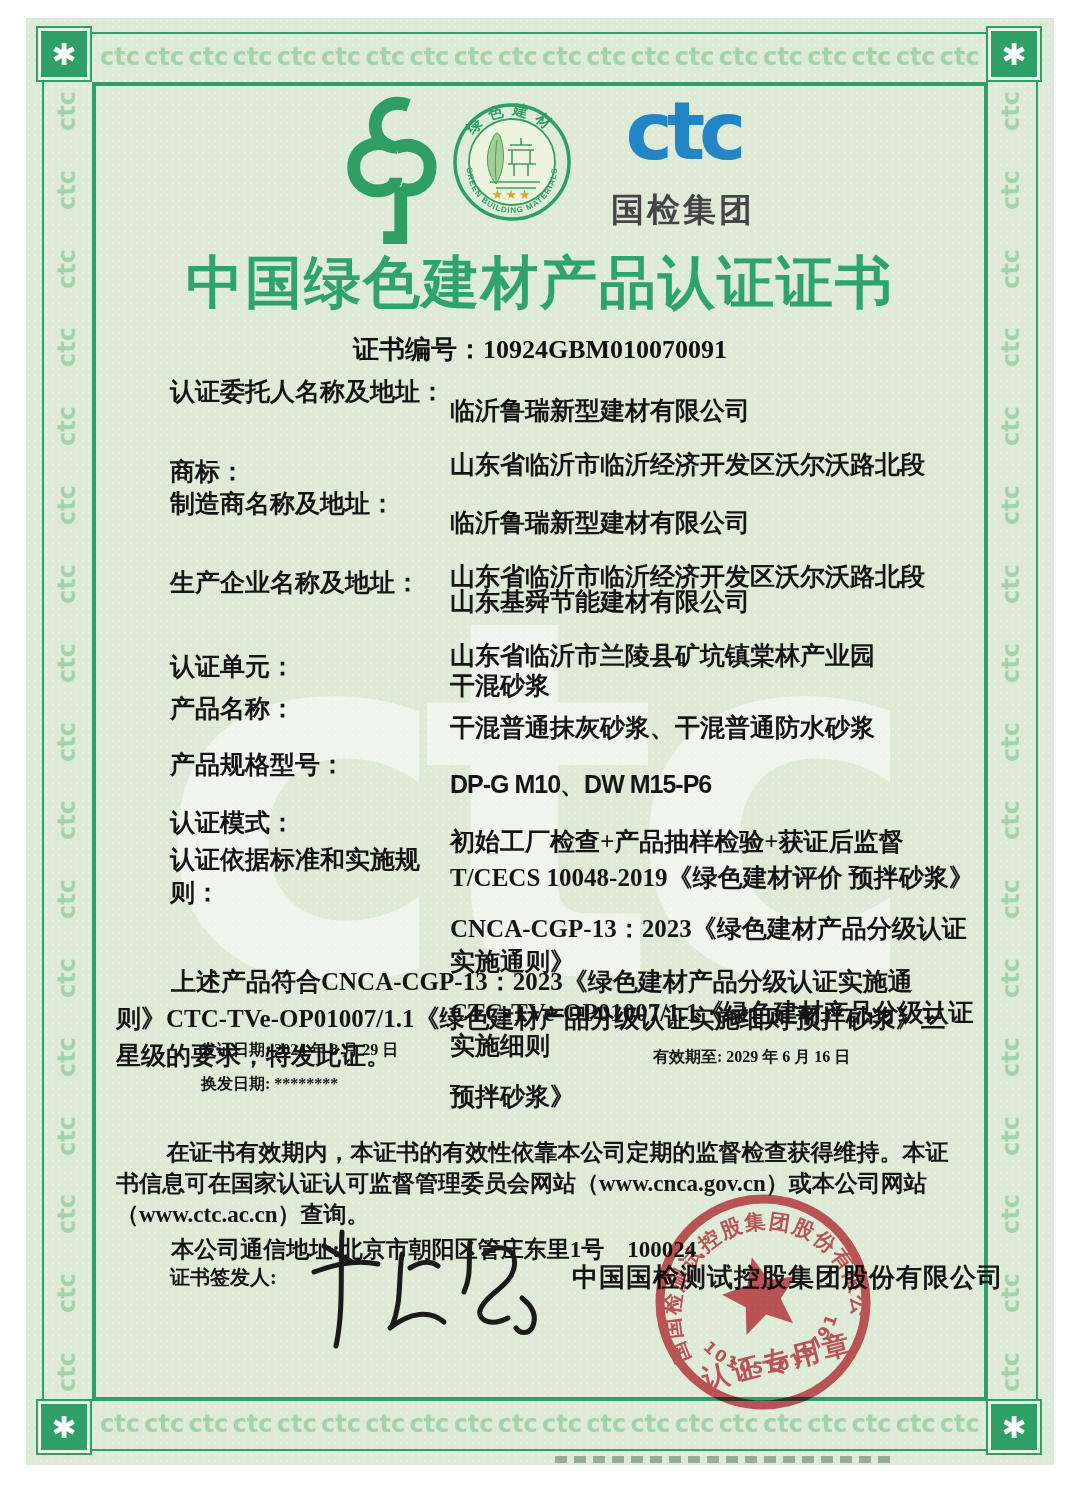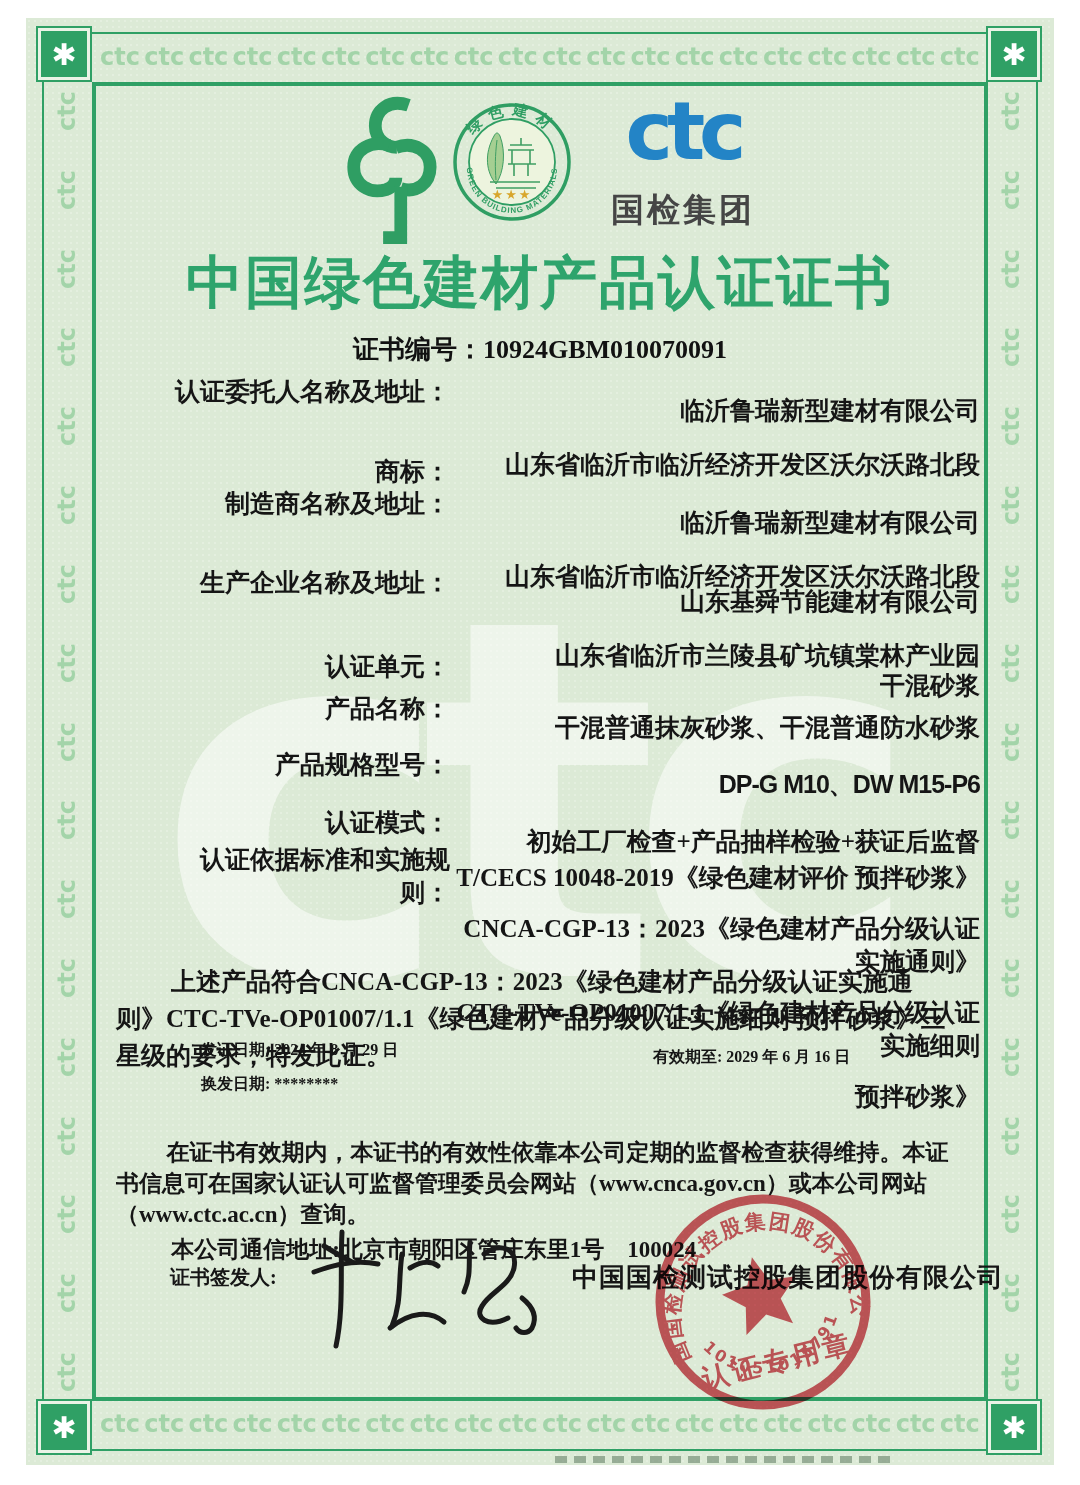--- a/index.html
+++ b/index.html
@@ -30,21 +30,21 @@
   .badge{position:absolute;left:424px;top:80px;z-index:2;}
   .ctc-block{position:absolute;left:572px;top:74px;z-index:2;text-align:center;width:170px;}
   .ctc-word{font:900 80px "DejaVu Sans",sans-serif;color:#2384c6;letter-spacing:-6px;line-height:80px;display:block;}
   .ctc-group{font-weight:700;font-size:33px;color:#454545;letter-spacing:3px;margin-top:16px;font-family:"Liberation Sans",sans-serif;}
   
   .title{position:absolute;left:0;right:0;top:227px;text-align:center;font-size:57px;font-weight:900;
          color:#2ea46c;letter-spacing:2px;z-index:2;margin:0;}
   .certno{position:absolute;left:0;right:0;top:314px;text-align:center;font-size:26px;font-weight:700;
           color:#111;z-index:2;}
   
-  .frow{position:absolute;left:144px;width:810px;display:flex;z-index:2;font-size:25px;font-weight:700;color:#151515;text-align:right;}
+  .frow{position:absolute;left:144px;width:810px;display:flex;z-index:2;font-size:25px;font-weight:700;color:#151515;}
   .flabel{width:280px;flex:0 0 280px;}
   .fvals{flex:1;}
   .fvals div{line-height:36px;margin-top:18px;}
   .fvals.tight div{line-height:33px;}
   .code{font-family:Liberation Sans, sans-serif;letter-spacing:-1px;}
   
   .statement{position:absolute;left:90px;top:945px;width:840px;font-size:25px;font-weight:700;color:#151515;
              line-height:37px;text-indent:2.2em;z-index:2;margin:0;}
   .dateline{position:absolute;font-size:16px;font-weight:700;color:#151515;z-index:2;margin-left:31px;}
   .d-issue{left:144px;top:1022px;} .d-valid{left:596px;top:1029px;} .d-reissue{left:144px;top:1056px;}

